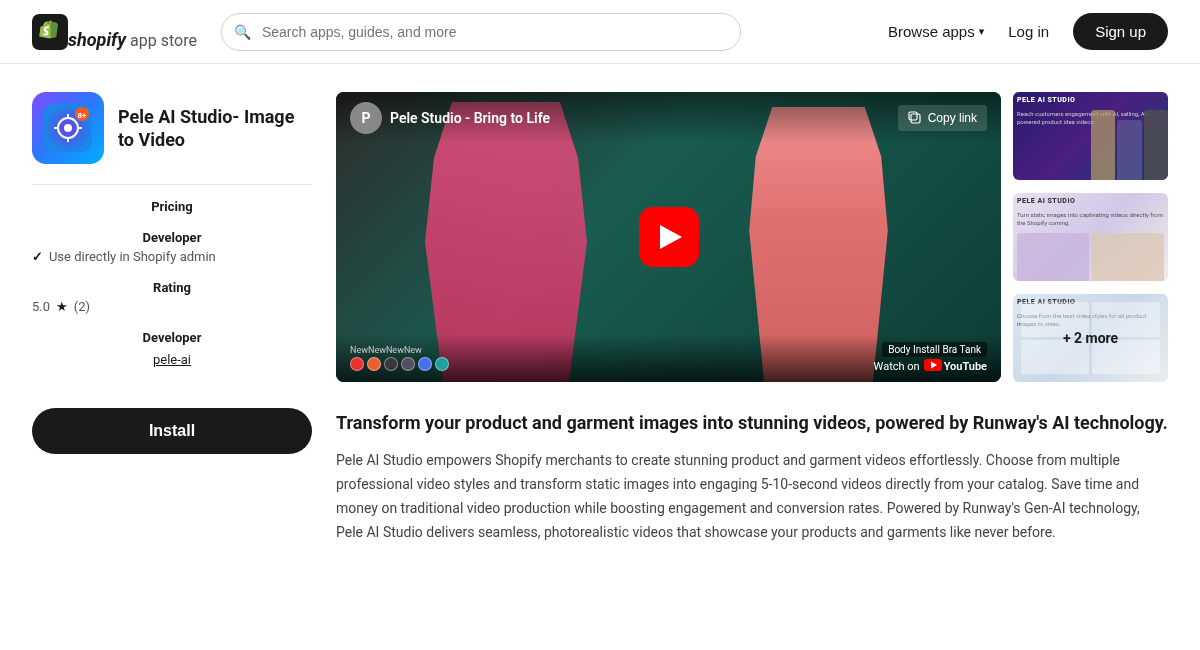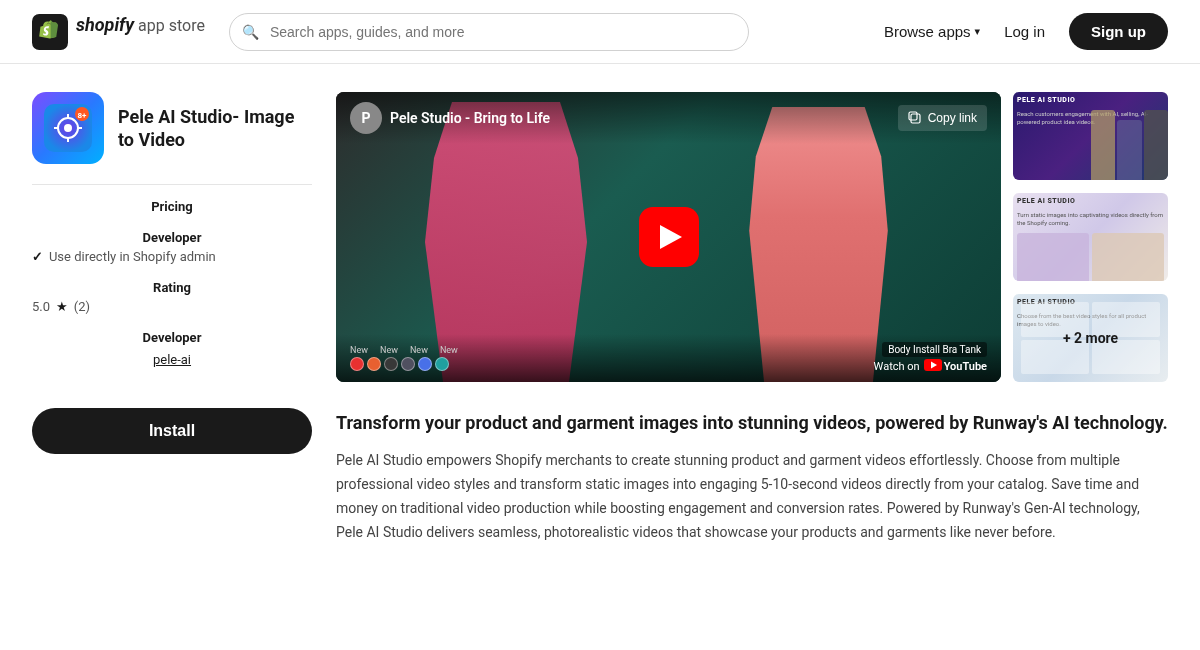--- a/index.html
+++ b/index.html
@@ -10,22 +10,22 @@
       display: flex;
       align-items: center;
       padding: 0 32px;
       height: 64px;
       border-bottom: 1px solid #e5e5e5;
       gap: 24px;
       background: #fff;
     }
     .logo {
       display: flex;
-      align-items: flex-start;
-      gap: 8px;
+      align-items: flex-end;
+      gap: 0;
       text-decoration: none;
       flex-shrink: 0;
     }
     .logo-icon {
       width: 36px;
       height: 36px;
     }
 
     .search-bar {
       flex: 1;
@@ -77,21 +77,21 @@
       cursor: pointer;
       color: #1a1a1a;
     }
     .signup-btn {
       background: #1a1a1a;
       color: #fff;
       border: none;
       border-radius: 24px;
       padding: 10px 22px;
       font-size: 15px;
-      font-weight: 700;
+      font-weight: 400;
       cursor: pointer;
     }
 
     
     .main-content {
       display: flex;
       padding: 28px 32px;
       gap: 24px;
     }
 
@@ -494,21 +494,21 @@
         </div>
 
         <div class="play-btn-wrap">
           <div class="play-btn">
             <div class="play-triangle"></div>
           </div>
         </div>
 
         <div class="video-bottom-bar">
           <div style="display:flex;flex-direction:column;gap:2px;">
-            <div style="display:flex;gap:12px;align-items:flex-start;">
+            <div style="display:flex;gap:0;align-items:flex-start;">
               <span style="font-size:9px;color:#ccc;">New</span>
               <span style="font-size:9px;color:#ccc;">New</span>
               <span style="font-size:9px;color:#ccc;">New</span>
               <span style="font-size:9px;color:#ccc;">New</span>
             </div>
             <div class="color-swatches">
               <div class="swatch" style="background:#e83030;"></div>
               <div class="swatch" style="background:#e86030;"></div>
               <div class="swatch" style="background:#383838;"></div>
               <div class="swatch" style="background:#505060;"></div>

